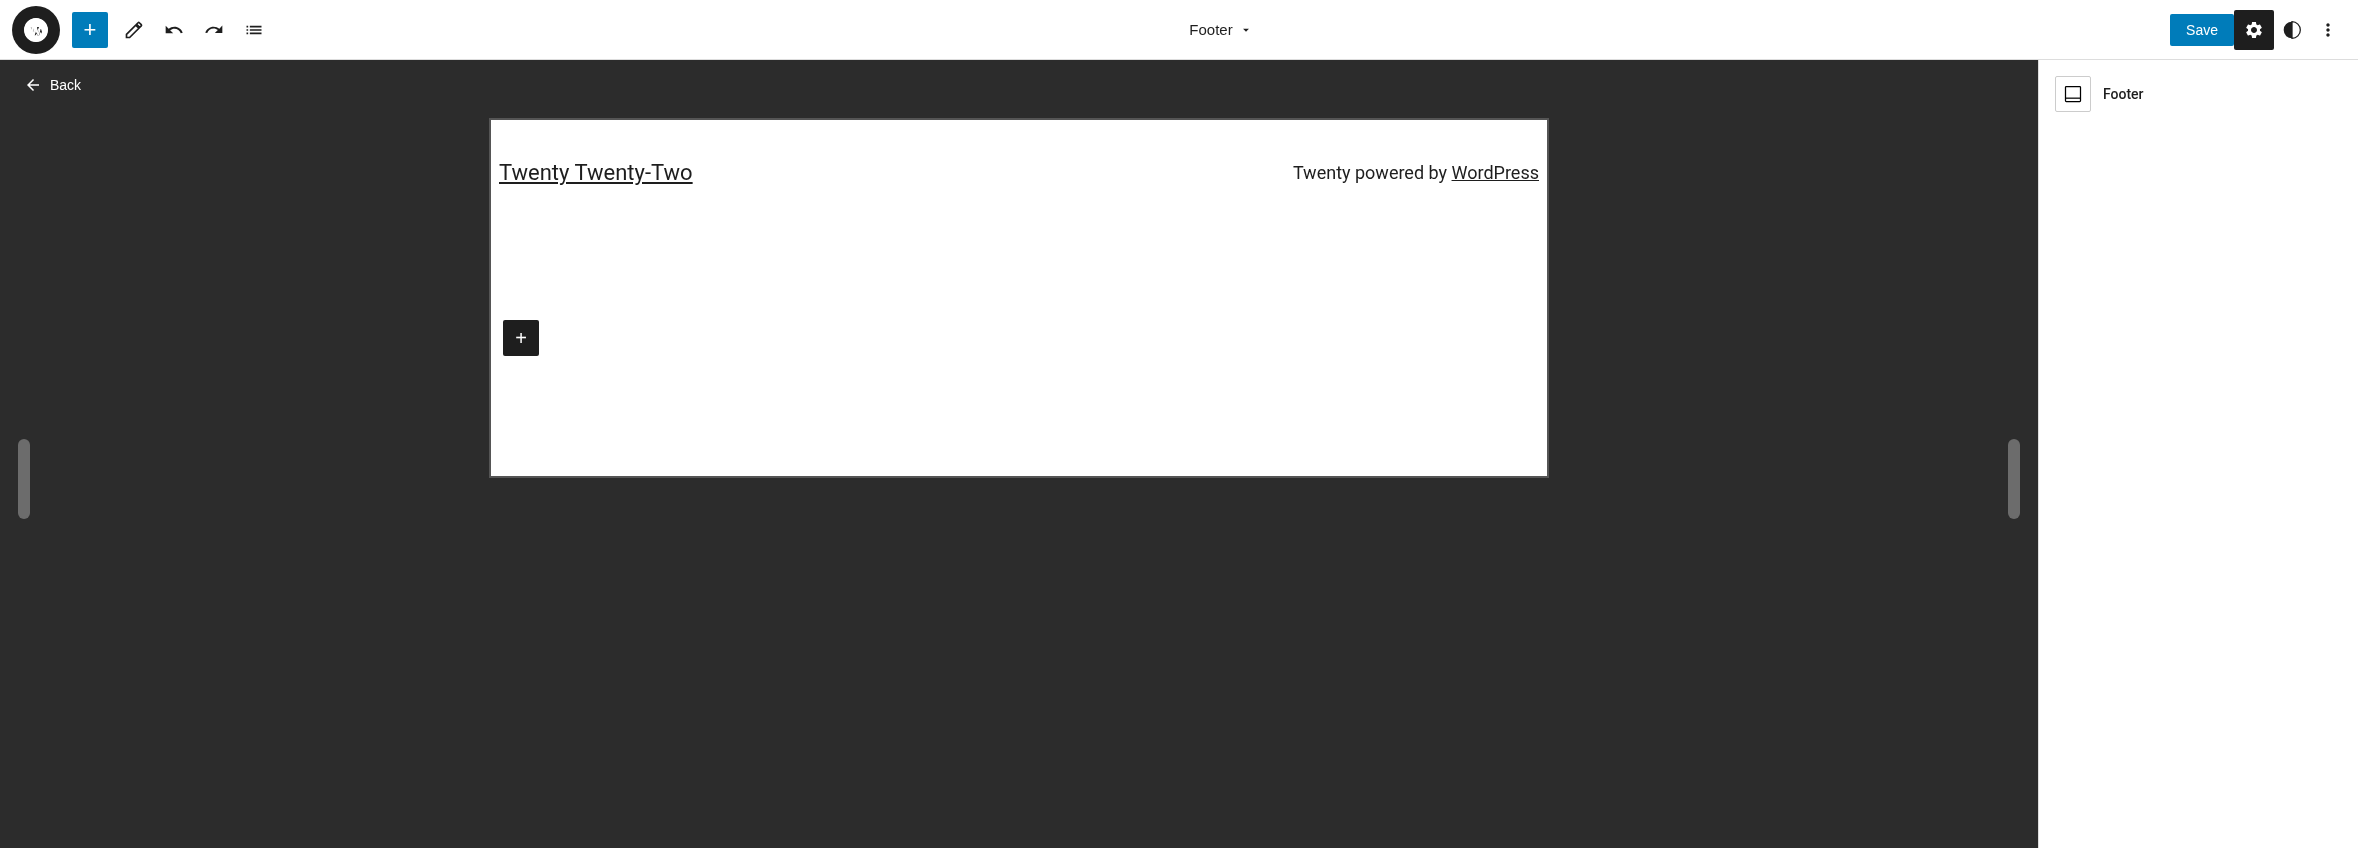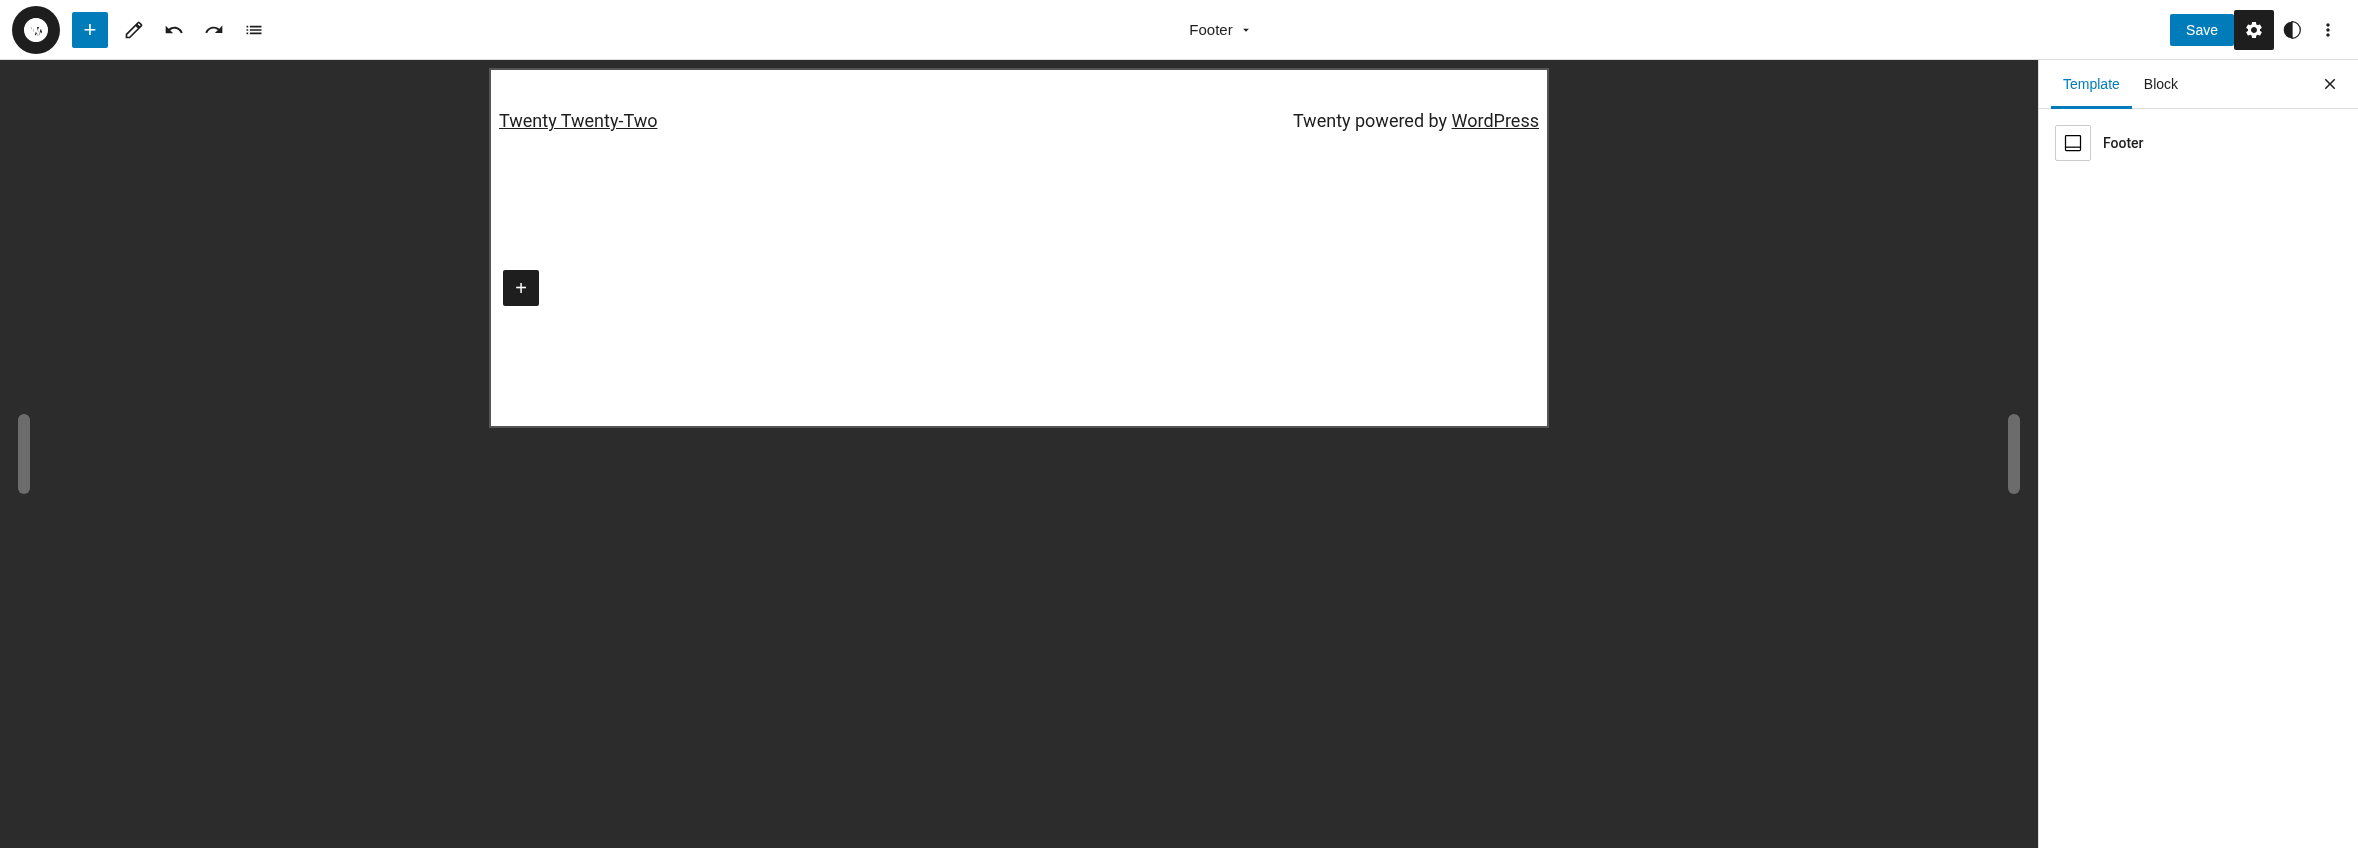--- a/index.html
+++ b/index.html
@@ -169,21 +169,21 @@
 
     
     .footer-content {
       display: flex;
       align-items: center;
       justify-content: space-between;
       padding: 40px 8px 40px 8px;
       min-height: 100px;
     }
     .site-title-link {
-      font-size: 18px;
+      font-size: 22px;
       color: #1e1e1e;
       text-decoration: underline;
       cursor: pointer;
     }
     .powered-by {
       font-size: 18px;
       color: #1e1e1e;
     }
     .powered-by a {
       color: #1e1e1e;
@@ -333,20 +333,28 @@
       <svg viewBox="0 0 24 24" fill="currentColor" width="20" height="20">
         <path d="M12 8c1.1 0 2-.9 2-2s-.9-2-2-2-2 .9-2 2 .9 2 2 2zm0 2c-1.1 0-2 .9-2 2s.9 2 2 2 2-.9 2-2-.9-2-2-2zm0 6c-1.1 0-2 .9-2 2s.9 2 2 2 2-.9 2-2-.9-2-2-2z"></path>
       </svg>
     </button>
   </div>
 </div>
 
 <div class="main">
 
   <div class="editor-area">
+    <div class="editor-topbar">
+      <button class="back-btn">
+        <svg viewBox="0 0 24 24" fill="white">
+          <path d="M20 11H7.83l5.59-5.59L12 4l-8 8 8 8 1.41-1.41L7.83 13H20v-2z"></path>
+        </svg>
+        <span>Back</span>
+      </button>
+    </div>
 
     <div class="canvas-wrapper">
 
       <div class="scroll-indicator scroll-indicator-left"></div>
 
       <div class="canvas">
         <div class="footer-content">
           <a class="site-title-link">Twenty Twenty-Two</a>
           <div class="powered-by">
             <span>Twenty powered by </span><a>WordPress</a>
@@ -354,29 +362,20 @@
         </div>
 
         <button class="add-block-btn">+</button>
       </div>
 
       <div class="scroll-indicator scroll-indicator-right"></div>
     </div>
   </div>
 
   <div class="sidebar">
-    <div class="sidebar-tabs">
-      <button class="sidebar-tab active">Template</button>
-      <button class="sidebar-tab">Block</button>
-      <button class="sidebar-close">
-        <svg viewBox="0 0 24 24" fill="currentColor" width="18" height="18">
-          <path d="M19 6.41L17.59 5 12 10.59 6.41 5 5 6.41 10.59 12 5 17.59 6.41 19 12 13.41 17.59 19 19 17.59 13.41 12z"></path>
-        </svg>
-      </button>
-    </div>
 
     <div class="sidebar-content">
       <div class="footer-icon-box">
         <svg viewBox="0 0 24 24" fill="none" stroke="currentColor" stroke-width="1.5">
           <rect x="3" y="3" width="18" height="18" rx="1"></rect>
           <line x1="3" y1="17" x2="21" y2="17"></line>
         </svg>
       </div>
       <span class="footer-label-text">Footer</span>
     </div>

